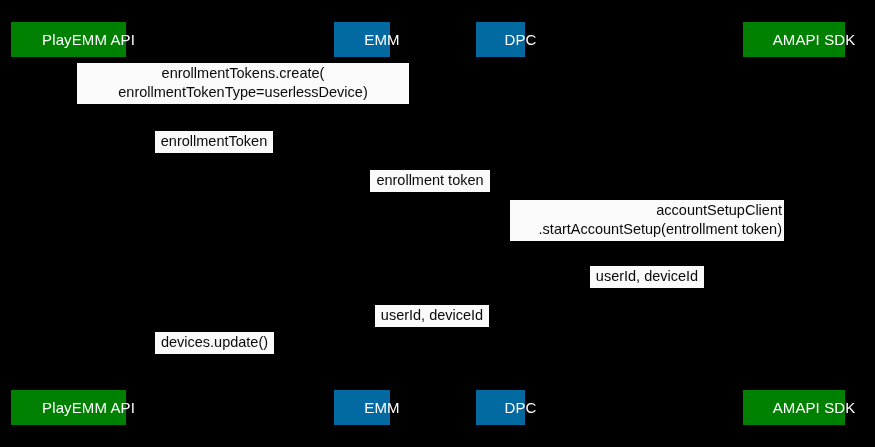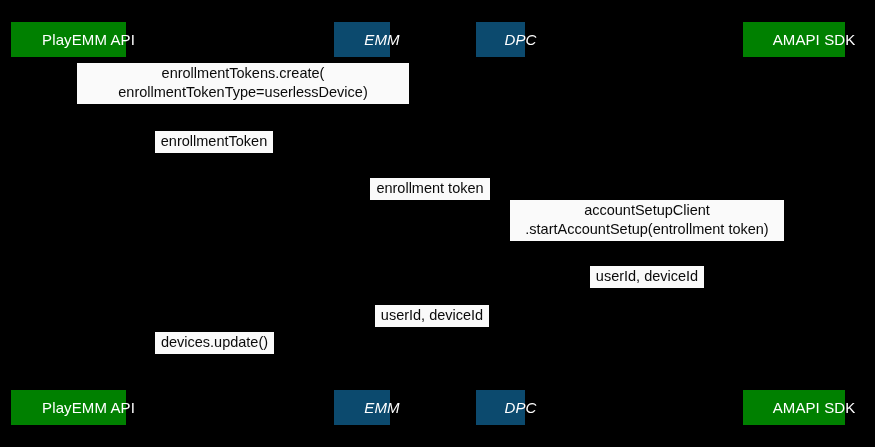--- a/index.html
+++ b/index.html
@@ -25,21 +25,21 @@
     justify-content: center;
     color: #ffffff;
     font-size: 15px;
     line-height: 1;
     letter-spacing: 0.1px;
     white-space: nowrap;
     user-select: none;
     padding-left: 40px;
   }
   .actor-box.green { background: #008000; }
-  .actor-box.blue  { background: #0c4a6e; font-style: italic; }
+  .actor-box.blue  { background: #0369a1; }
 
   
   .lifeline {
     position: absolute;
     width: 1px;
     background: #000000;
   }
 
   
   .arrow-shaft {
@@ -101,25 +101,25 @@
   <div class="arrow-head left" style="left:68px; top:102px;"></div>
   <div class="msg-label" style="left:77px; top:63px; width:332px;">enrollmentTokens.create(
 enrollmentTokenType=userlessDevice)</div>
 
   <div class="arrow-shaft" style="left:68px; top:153px; width:293px;"></div>
   <div class="arrow-head right" style="left:353px; top:149px;"></div>
   <div class="msg-label" style="left:155px; top:131px; width:118px;">enrollmentToken</div>
 
   <div class="arrow-shaft" style="left:361px; top:192px; width:139px;"></div>
   <div class="arrow-head right" style="left:492px; top:188px;"></div>
-  <div class="msg-label" style="left:370px; top:170px; width:120px;margin-top:8px;">enrollment token</div>
+  <div class="msg-label" style="left:370px; top:170px; width:120px;">enrollment token</div>
 
   <div class="arrow-shaft" style="left:500px; top:243px; width:293px;"></div>
   <div class="arrow-head right" style="left:785px; top:239px;"></div>
-  <div class="msg-label" style="left:510px; top:200px; width:274px;">accountSetupClient
+  <div class="msg-label" style="left:510px; top:200px; width:274px;text-align:right;">accountSetupClient
 .startAccountSetup(entrollment token)</div>
 
   <div class="arrow-shaft" style="left:500px; top:288px; width:293px;"></div>
   <div class="arrow-head left" style="left:500px; top:284px;"></div>
   <div class="msg-label" style="left:590px; top:266px; width:114px;">userId, deviceId</div>
 
   <div class="arrow-shaft" style="left:361px; top:327px; width:139px;"></div>
   <div class="arrow-head left" style="left:361px; top:323px;"></div>
   <div class="msg-label" style="left:375px; top:305px; width:114px;">userId, deviceId</div>
 

